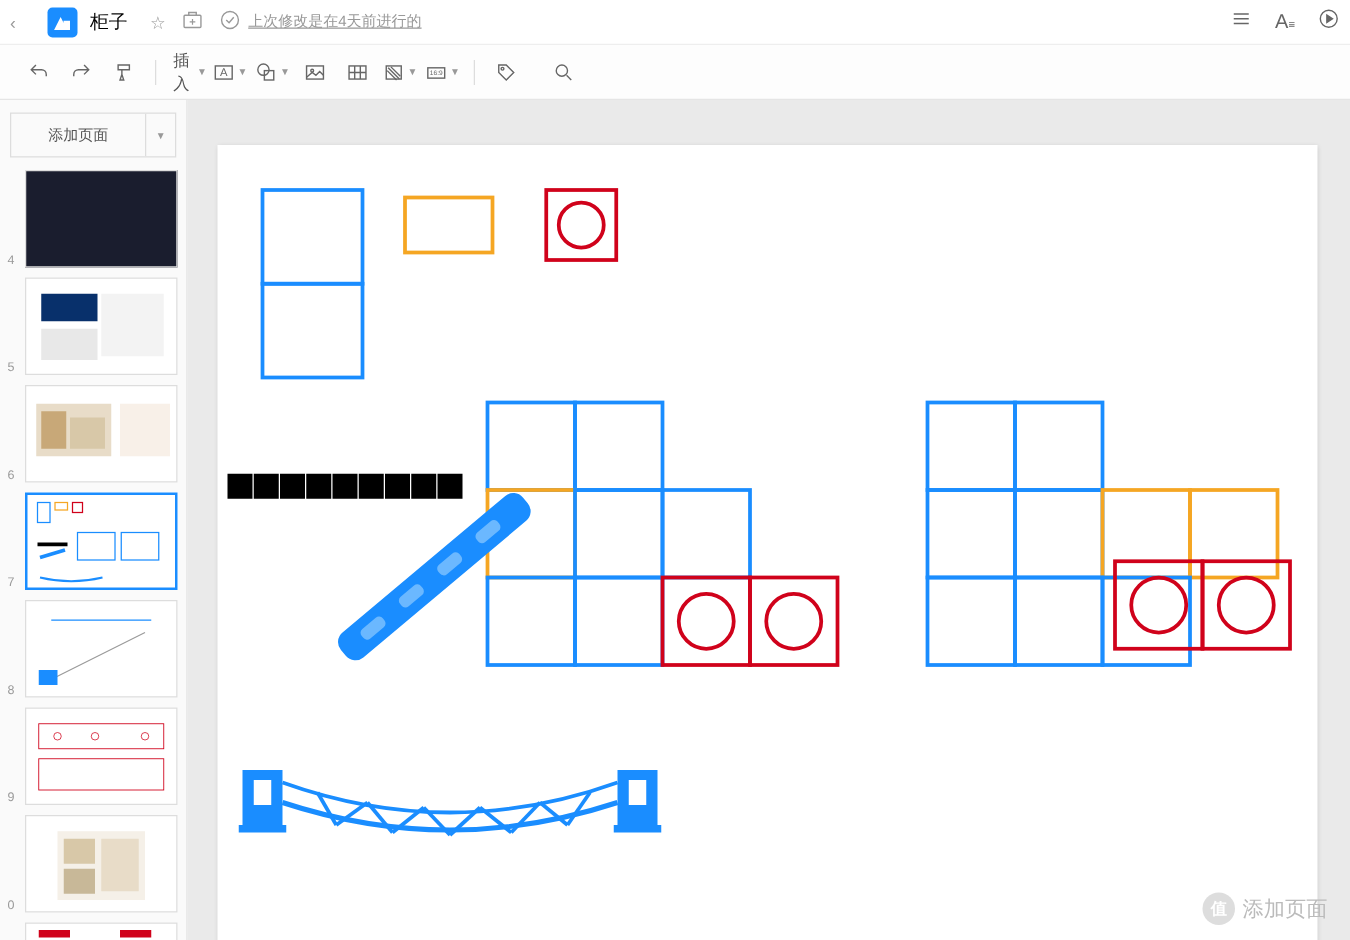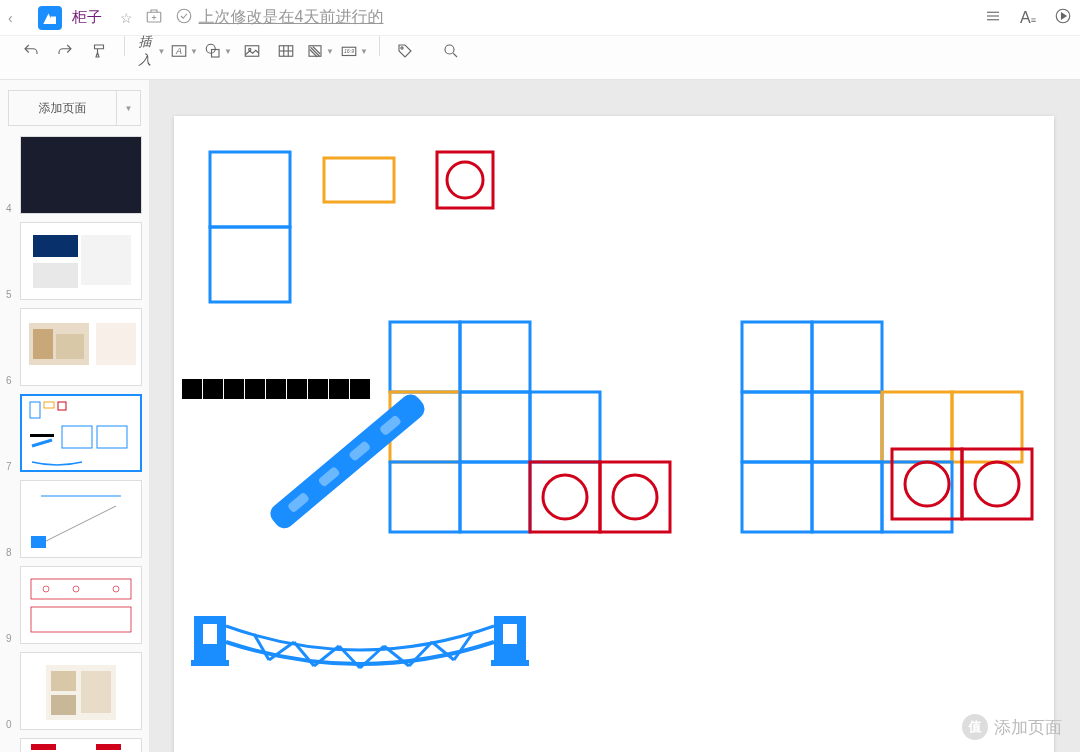--- a/index.html
+++ b/index.html
@@ -1,26 +1,26 @@
 <!DOCTYPE html>
 <html><head>
   <meta charset="utf-8">
   <style>
     * { margin: 0; padding: 0; box-sizing: border-box; }
     body { font-family: "Microsoft YaHei", Arial, sans-serif; background: #f5f5f5; width: 1080px; height: 752px; overflow: hidden; position: relative; }
     
     .titlebar { height: 36px; background: #fff; display: flex; align-items: center; padding: 0 8px; border-bottom: 1px solid #eee; }
     .back-btn { width: 20px; color: #999; font-size: 14px; cursor: pointer; }
     .logo { width: 24px; height: 24px; background: #1a8dff; border-radius: 4px; margin: 0 10px; display: flex; align-items: center; justify-content: center; color: #fff; font-weight: bold; font-size: 16px; }
-    .doc-title { font-size: 15px; color: #701a75; margin-right: 12px; font-family: Liberation Serif, serif; }
+    .doc-title { font-size: 15px; color: #000000; margin-right: 12px; font-family: Liberation Serif, serif; }
     .title-icon { color: #999; font-size: 14px; margin: 0 6px; cursor: pointer; }
-    .last-edit { color: #999; font-size: 16px; text-decoration: underline; }
+    .last-edit { color: #999; font-size: 12px; text-decoration: underline; }
     .title-right { margin-left: auto; display: flex; align-items: center; gap: 18px; color: #666; }
     
-    .toolbar { height: 44px; background: #fdfdfd; display: flex; padding: 0 16px; border-bottom: 1px solid #e5e5e5; gap: 4px; font-style: italic; }
+    .toolbar { height: 44px; background: #fdfdfd; display: flex; align-items: center; padding: 0 16px; border-bottom: 1px solid #e5e5e5; gap: 4px; }
     .tool-btn { width: 30px; height: 30px; display: flex; align-items: center; justify-content: center; color: #666; cursor: pointer; border-radius: 4px; }
     .tool-sep { width: 1px; height: 20px; background: #ddd; margin: 0 6px; }
     .insert-btn { display: flex; align-items: center; gap: 4px; color: #555; font-size: 13px; padding: 0 6px; }
     .dropdown-caret { font-size: 8px; color: #999; margin-left: 2px; }
     
     .main { display: flex; height: calc(100% - 80px); }
     .sidebar { width: 150px; background: #fafafa; border-right: 1px solid #e5e5e5; display: flex; flex-direction: column; }
     .add-page { height: 36px; margin: 10px 8px 6px 8px; border: 1px solid #ddd; display: flex; align-items: center; }
     .add-page-text { flex: 1; text-align: center; font-size: 12px; color: #555; }
     .add-page-caret { width: 24px; border-left: 1px solid #ddd; height: 100%; display: flex; align-items: center; justify-content: center; font-size: 8px; color: #999; }

